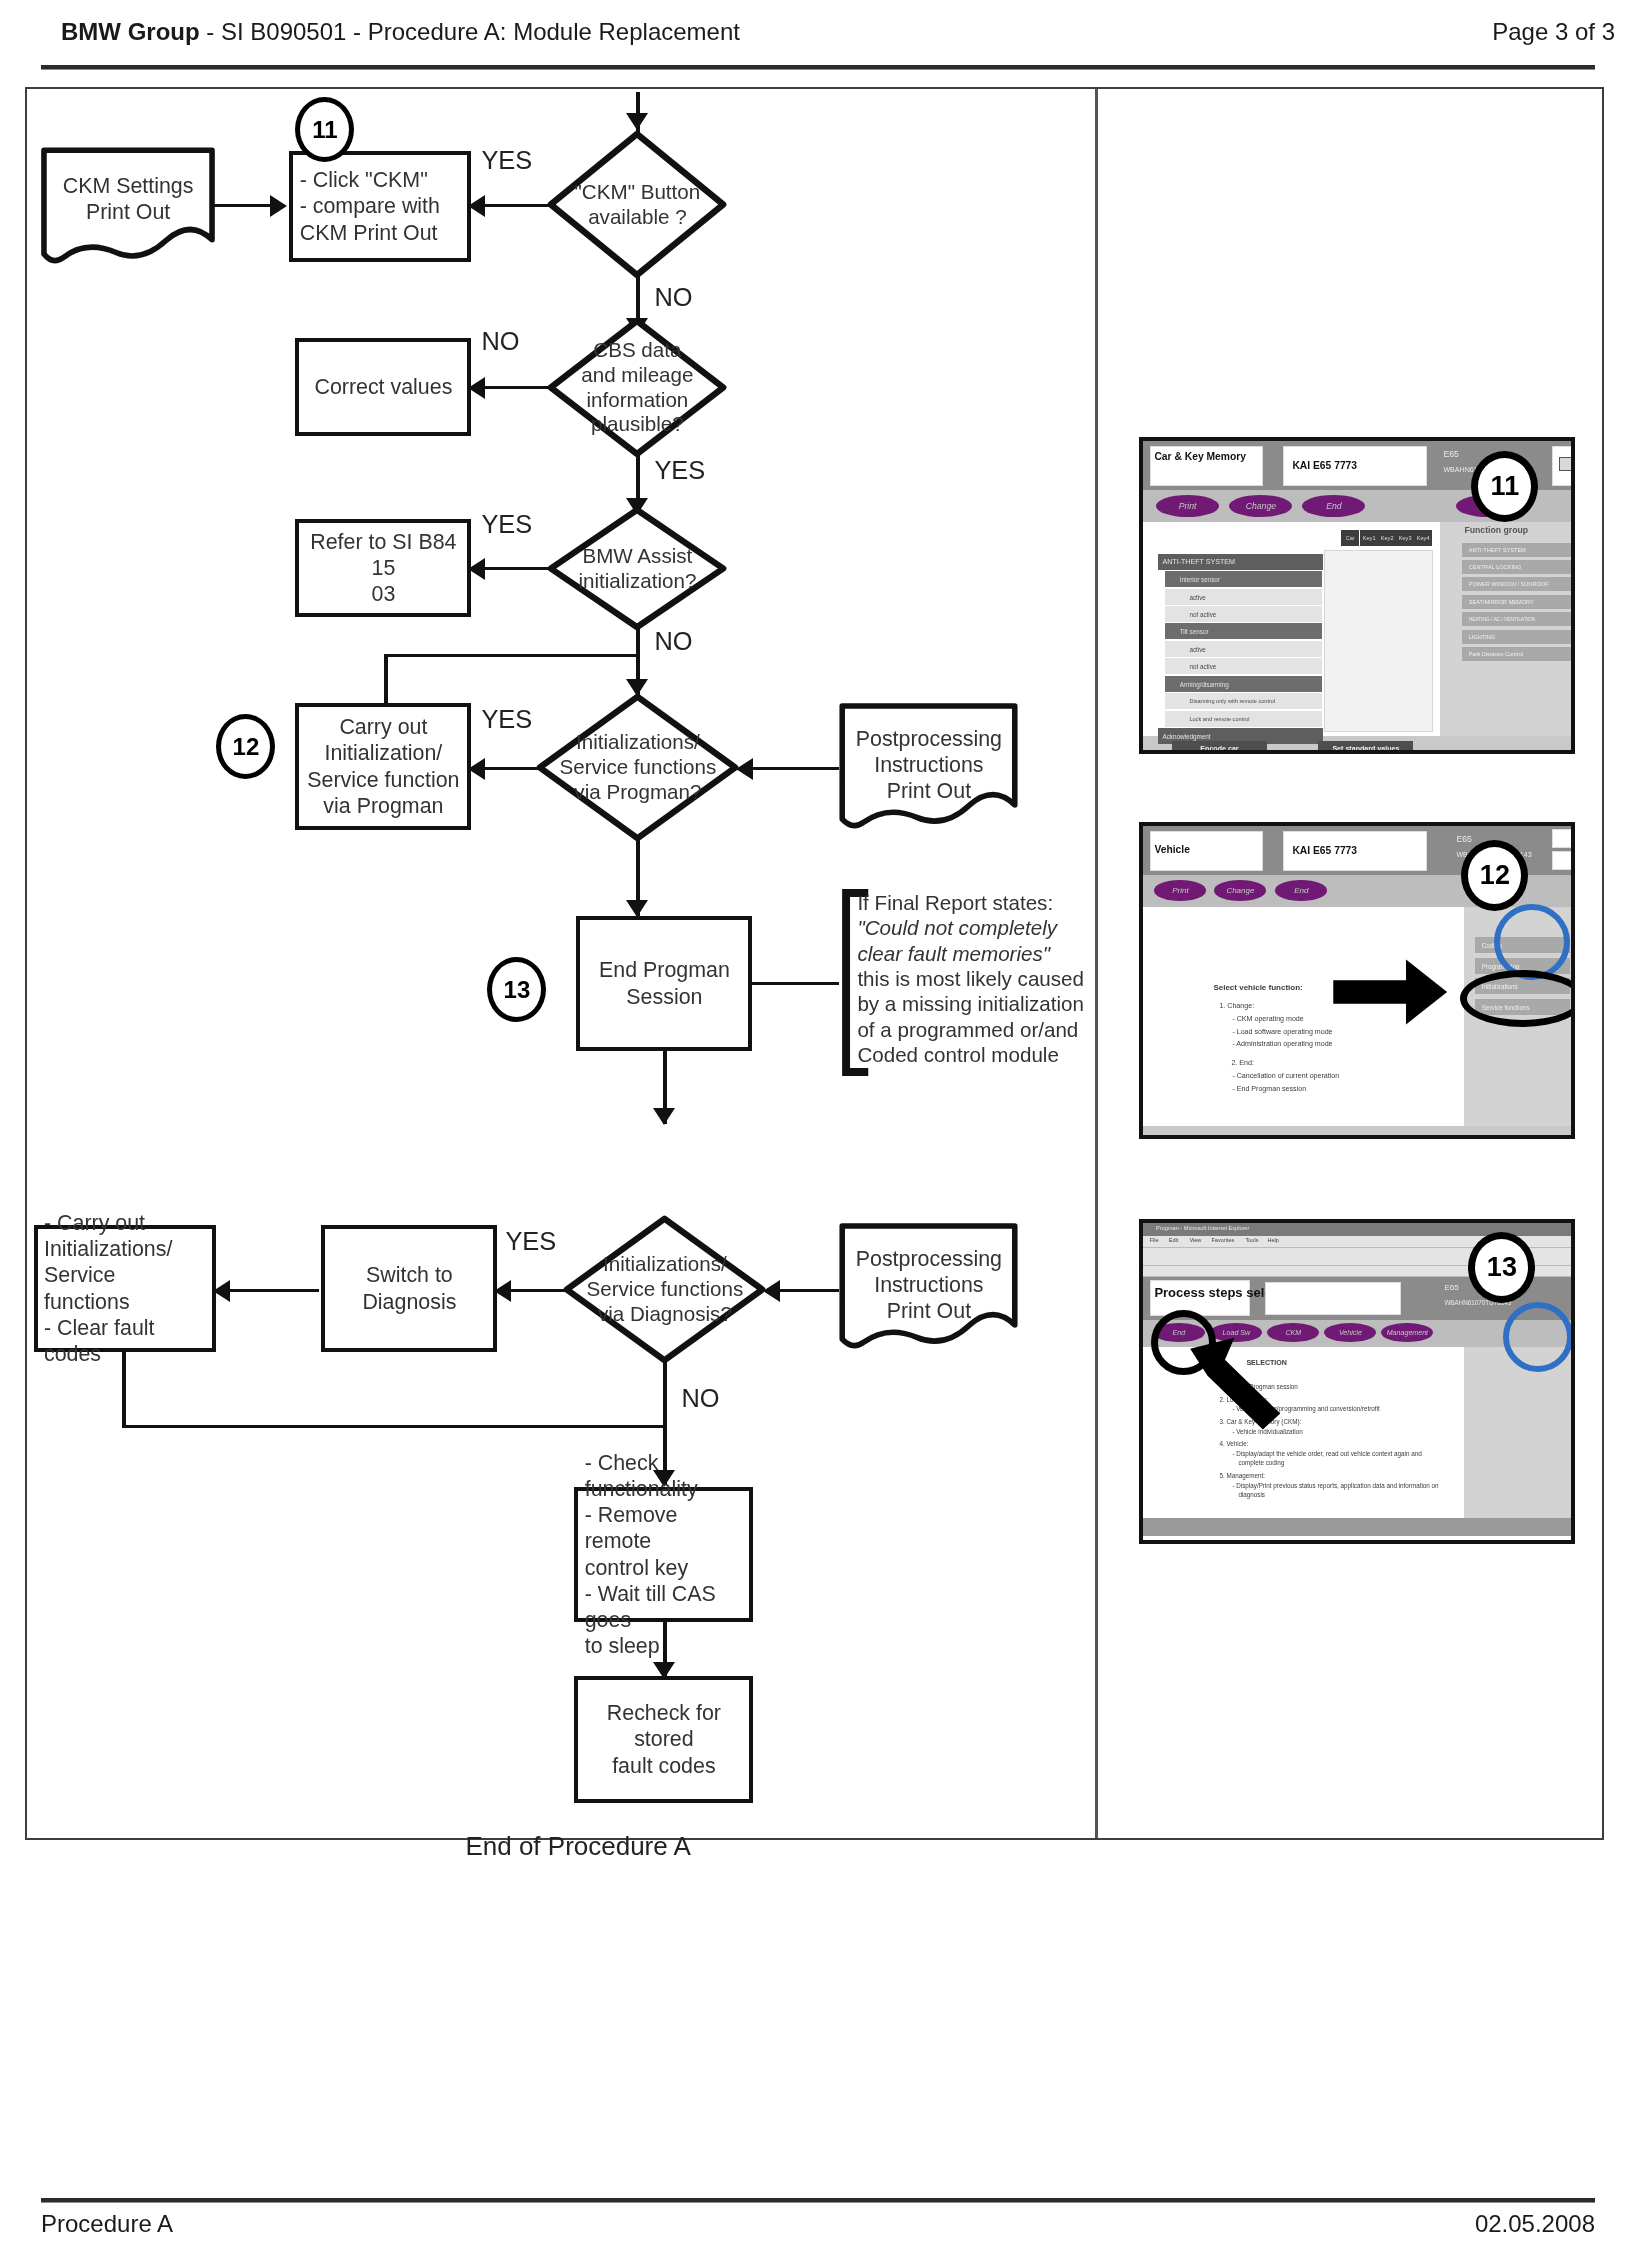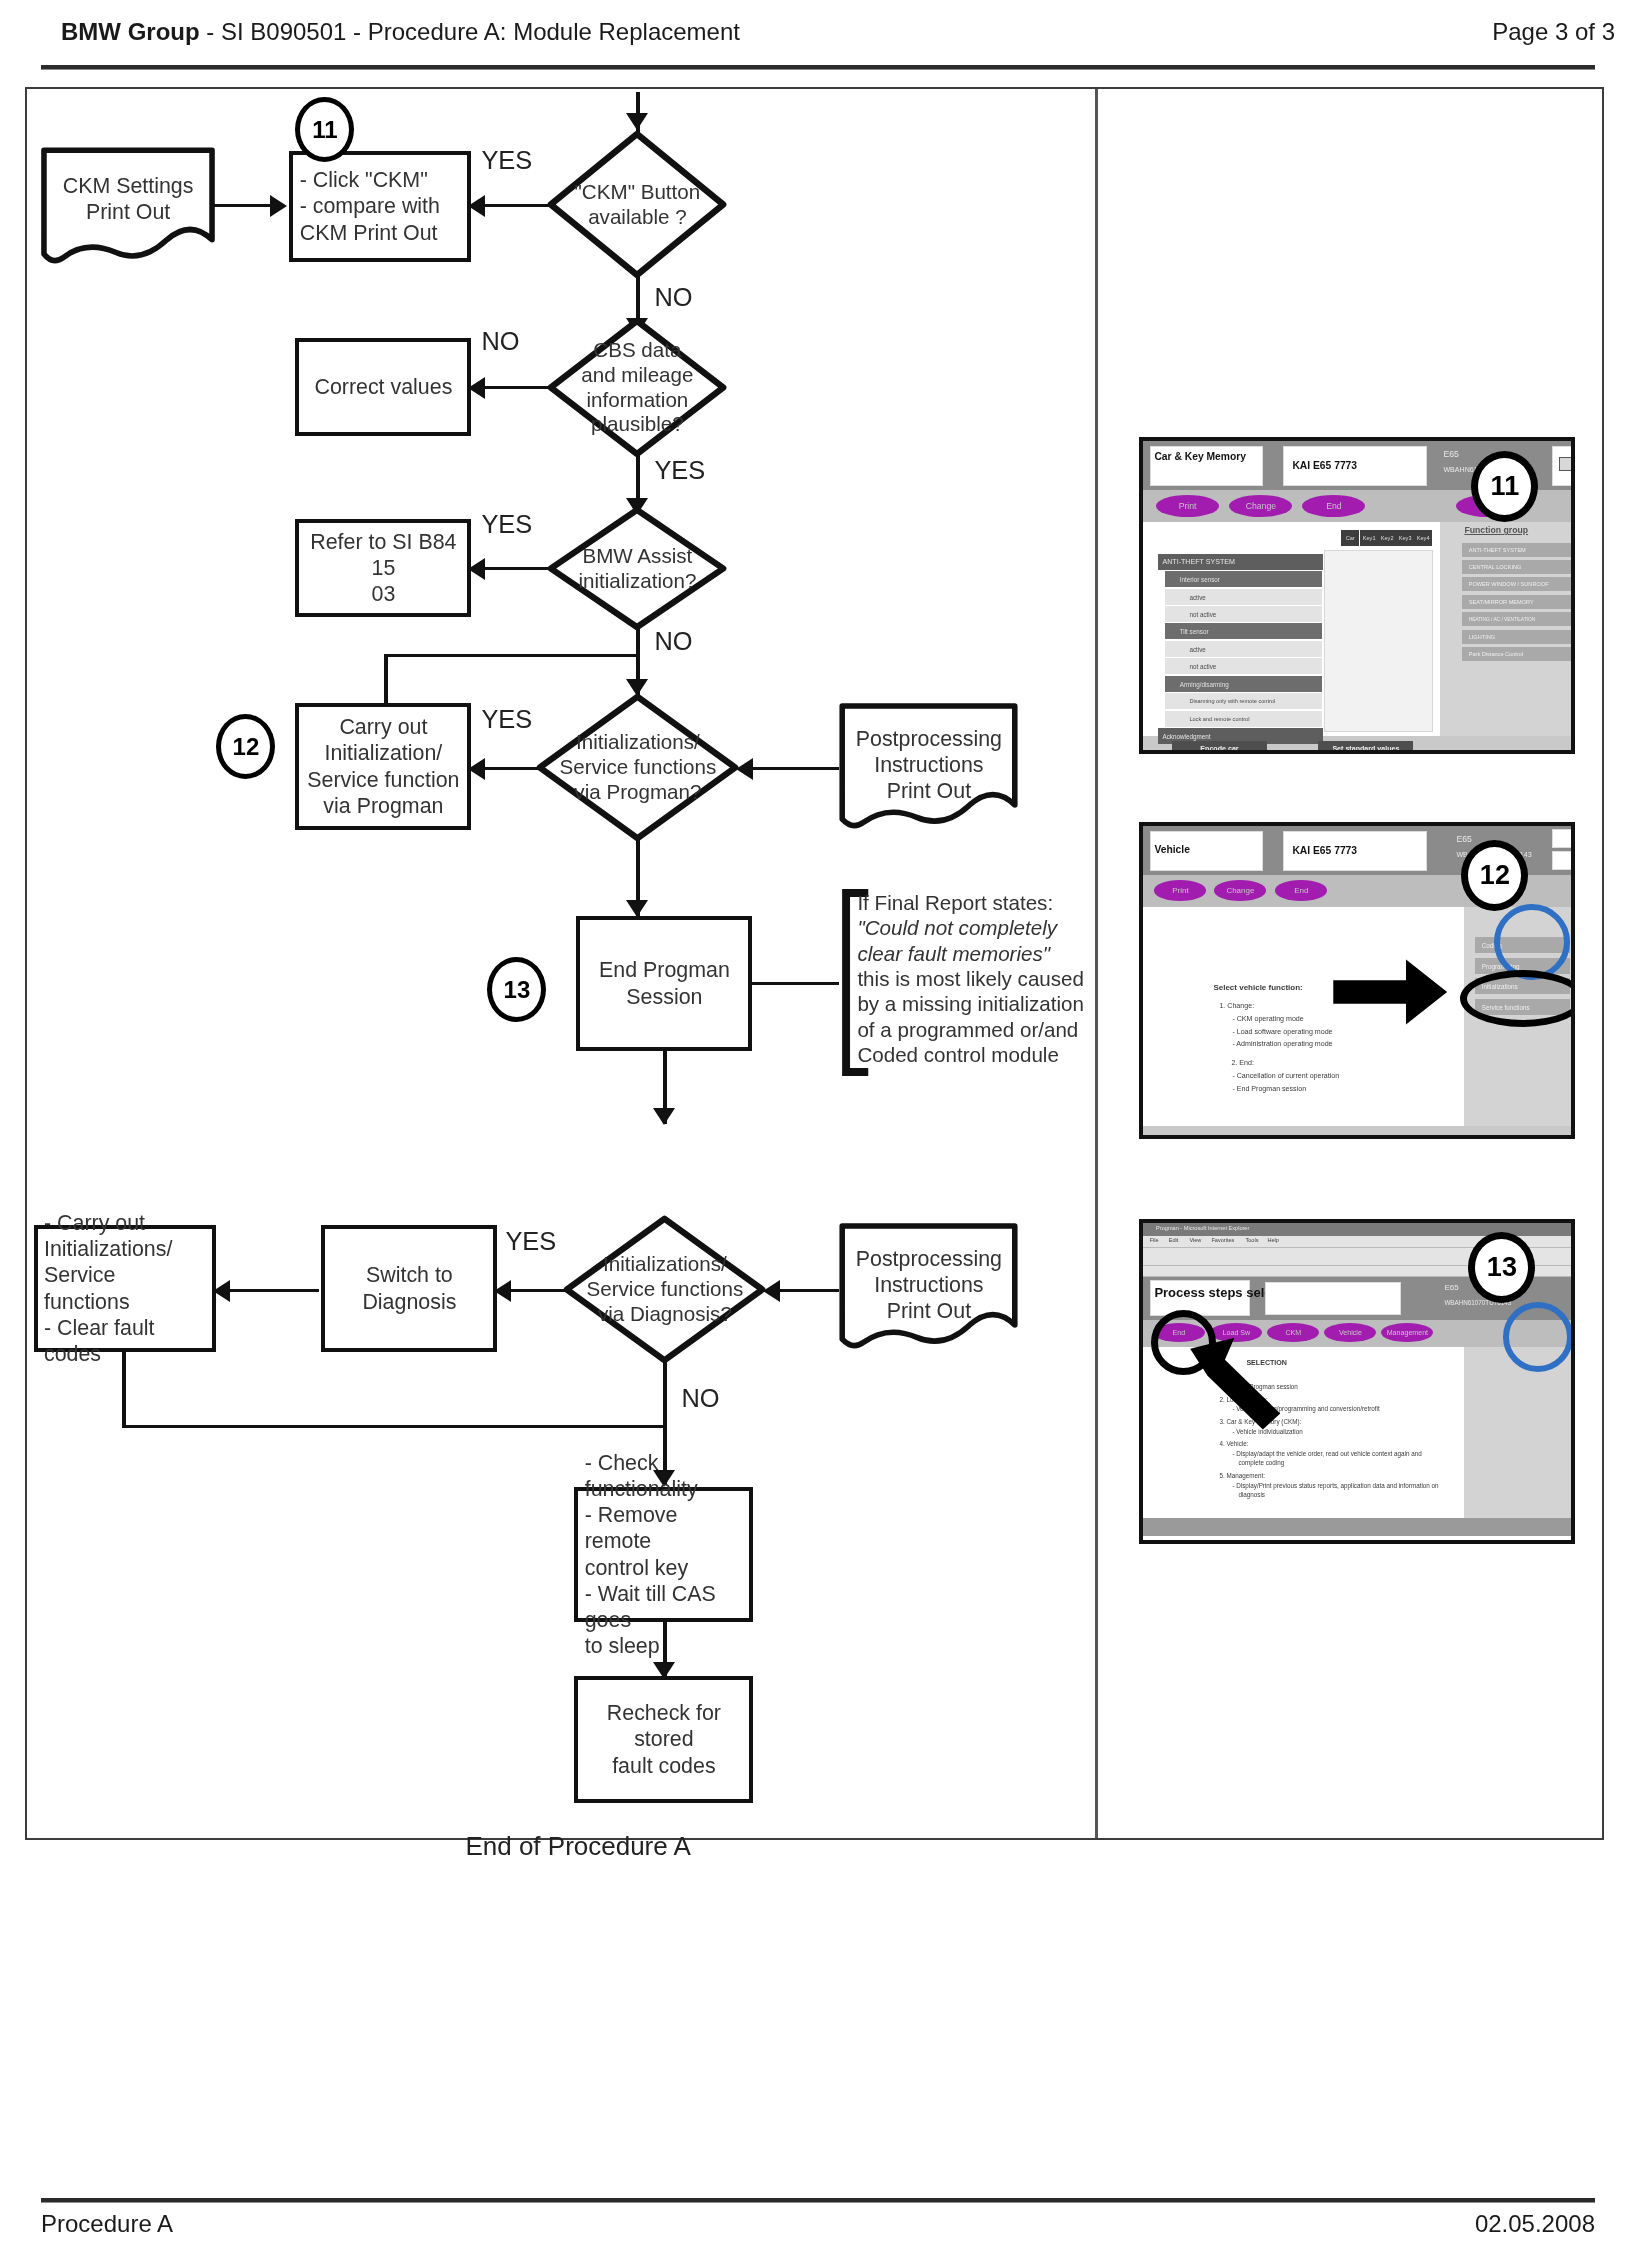--- a/index.html
+++ b/index.html
@@ -127,22 +127,22 @@
     position:absolute; border:7.1px solid #000; border-radius:50%; z-index:35;
   }
 
   
   .s-topbar{ position:absolute; left:0; top:0; width:100%; background:#8b8b8b; }
   .s-btnbar{ position:absolute; left:0; width:100%; background:#bdbdbd; }
   .s-white{ position:absolute; background:#fff; }
   .s-field{ position:absolute; background:#fff; border:0.8px solid #dcdcdc; }
   .s-lbl{ position:absolute; font-weight:bold; color:#111; line-height:1.15; }
   .s-dim{ position:absolute; color:#e9e9e9; line-height:1.2; }
-  .s-pill{ position:absolute; background:#a21caf; border-radius:50%; color:#c6c6c6;
-           display:flex; align-items:center; justify-content:center; }
+  .s-pill{ position:absolute; background:#701a75; border-radius:50%; color:#c6c6c6;
+           display:flex; align-items:center; justify-content:center;font-style:italic; }
   .s-rowhdr{ position:absolute; background:#5e5e5e; color:#e6e6e6; display:flex;
              align-items:center; padding-left:4.8px; }
   .s-rowsub{ position:absolute; background:#6d6d6d; color:#e0e0e0; display:flex;
              align-items:center; padding-left:14.3px; }
   .s-rowitem{ position:absolute; background:#e3e3e3; color:#4a4a4a; display:flex;
               align-items:center; padding-left:24px; }
   .s-funcbtn{ position:absolute; background:#a9a9a9; color:#efefef; display:flex;
               align-items:center; padding-left:6.3px; }
   .s-darkbtn{ position:absolute; background:#4e4e4e; color:#f0f0f0; display:flex;
               align-items:center; justify-content:center; font-weight:bold; }
@@ -392,21 +392,21 @@
     <div style="position:absolute; left:416px; top:16px; width:19px; height:14.3px; border:1.6px solid #555; background:#d8d8d8;"></div>
 
     <div class="s-btnbar" style="top:49px; height:32px;"></div>
     <div class="s-pill" style="left:12.7px; top:54px; width:63px; height:22px; font-size:8.7px;">Print</div>
     <div class="s-pill" style="left:86px; top:54px; width:63px; height:22px; font-size:8.7px;">Change</div>
     <div class="s-pill" style="left:159px; top:54px; width:63px; height:22px; font-size:8.7px;">End</div>
     <div class="s-pill" style="left:313px; top:54px; width:63px; height:22px; font-size:8.7px;">More</div>
 
     <div class="s-white" style="left:0px; top:81px; width:297px; height:214px;"></div>
     <div class="s-side" style="left:297px; top:81px; width:140px; height:214px;"></div>
-    <div class="s-dim" style="left:321px; top:84px; font-size:8.7px; color:#555; font-weight:bold;text-decoration:underline;">Function group</div>
+    <div class="s-dim" style="left:321px; top:84px; font-size:8.7px; color:#555; font-weight:bold;">Function group</div>
 
     <div class="s-hdrcell" style="left:198px; top:89px; width:17.5px; height:16px; font-size:5.6px;">Car</div>
     <div class="s-hdrcell" style="left:217px; top:89px; width:17.5px; height:16px; font-size:5.6px;">Key1</div>
     <div class="s-hdrcell" style="left:235px; top:89px; width:17.5px; height:16px; font-size:5.6px;">Key2</div>
     <div class="s-hdrcell" style="left:253px; top:89px; width:17.5px; height:16px; font-size:5.6px;">Key3</div>
     <div class="s-hdrcell" style="left:271px; top:89px; width:17.5px; height:16px; font-size:5.6px;">Key4</div>
     <div class="s-grid" style="left:181px; top:109px; width:109px; height:182px;"></div>
 
     <div class="s-rowhdr" style="left:14.3px; top:113px; width:165px; height:16px; font-size:7.1px;">ANTI-THEFT SYSTEM</div>
     <div class="s-rowsub" style="left:22px; top:130px; width:157px; height:16px; font-size:6.3px;">Interior sensor</div>

